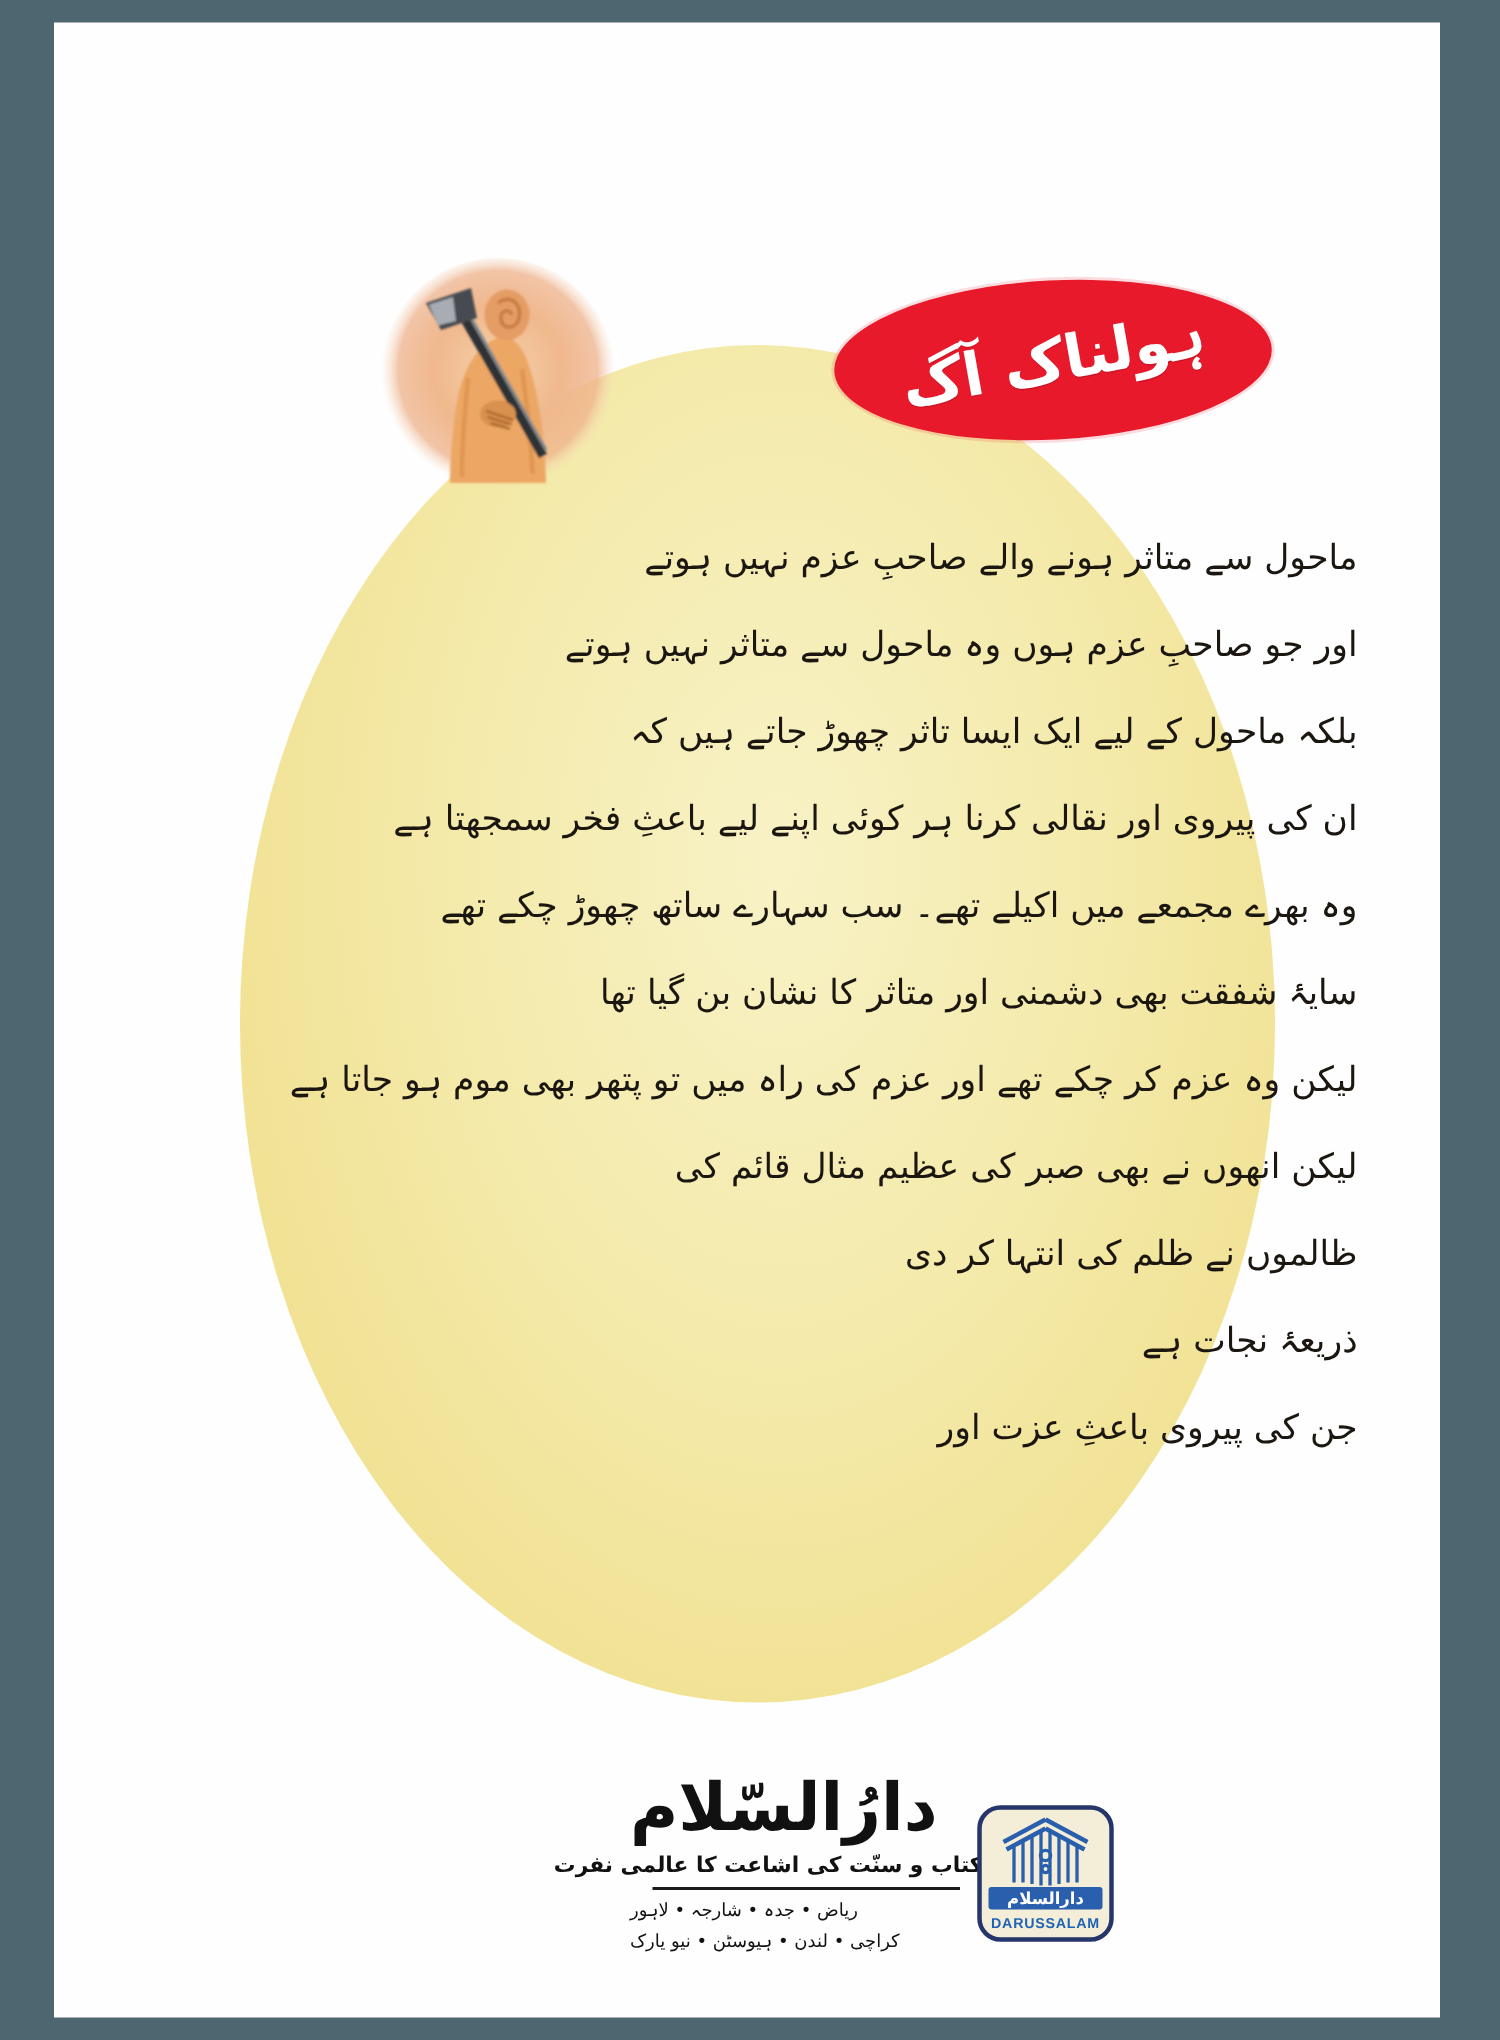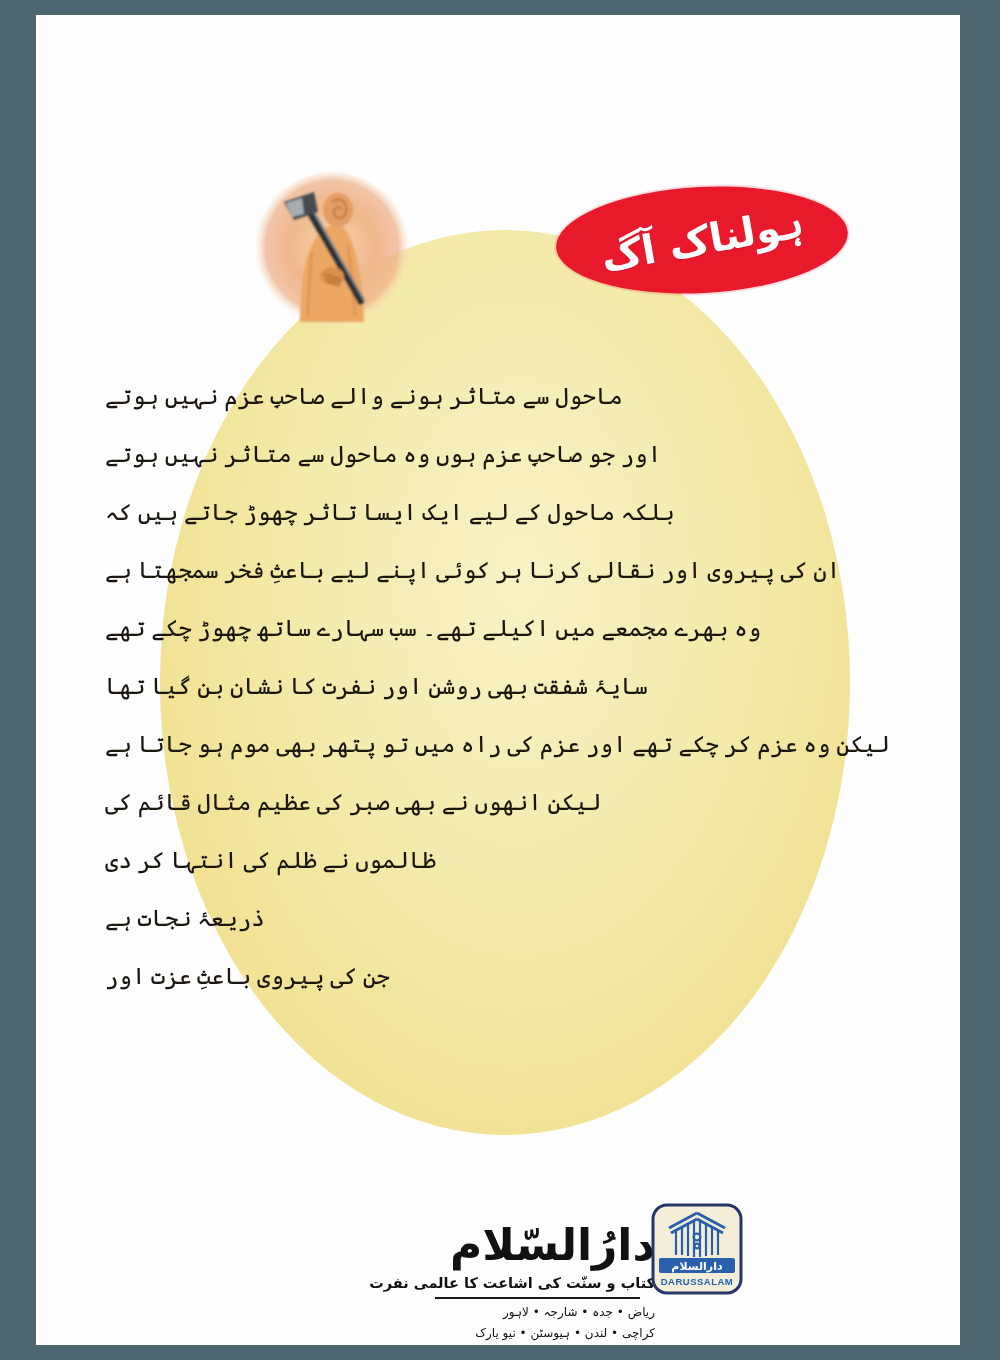--- a/index.html
+++ b/index.html
@@ -33,33 +33,32 @@
     box-shadow:0 0 0 2px rgba(232,25,43,.15);
   }
   .badge .badge-title{
     color:#ffffff;font-size:40px;font-weight:bold;
     transform:rotate(-7deg);
     direction:rtl;white-space:nowrap;
     text-shadow:0 1px 0 rgba(0,0,0,.12);
   }
   
   .lines{
-    position:absolute;left:69px;top:353px;width:800px;
-    text-align:left;
-    font-family:Liberation Serif, serif;
+    position:absolute;left:69px;top:328px;width:800px;
+    text-align:right;
   }
   .syn-line{
     height:58px;line-height:58px;
     font-size:23px;color:#1b1710;
     direction:rtl;white-space:nowrap;
   }
   
   .publisher{
     position:absolute;left:384px;top:1165px;width:235px;
-    text-align:right;color:#111;margin-top:39px;
+    text-align:left;color:#111;
   }
   .pub-name{
     font-size:44px;font-weight:bold;line-height:52px;direction:rtl;white-space:nowrap;
   }
   .pub-tagline{
     font-size:14.5px;font-weight:bold;line-height:20px;direction:rtl;white-space:nowrap;margin-top:2px;
   }
   .pub-divider{
     width:205px;border:none;border-top:2px solid #1a1a1a;margin:4px auto 3px auto;
   }
@@ -118,21 +117,21 @@
   <div class="badge">
     <span class="badge-title">ہولناک آگ</span>
   </div>
 
   <div class="lines">
     <div class="syn-line">ماحول سے متاثر ہونے والے صاحبِ عزم نہیں ہوتے</div>
     <div class="syn-line">اور جو صاحبِ عزم ہوں وہ ماحول سے متاثر نہیں ہوتے</div>
     <div class="syn-line">بلکہ ماحول کے لیے ایک ایسا تاثر چھوڑ جاتے ہیں کہ</div>
     <div class="syn-line">ان کی پیروی اور نقالی کرنا ہر کوئی اپنے لیے باعثِ فخر سمجھتا ہے</div>
     <div class="syn-line">وہ بھرے مجمعے میں اکیلے تھے۔ سب سہارے ساتھ چھوڑ چکے تھے</div>
-    <div class="syn-line">سایۂ شفقت بھی روشن اور نفرت کا نشان بن گیا تھا</div>
+    <div class="syn-line">سایۂ شفقت بھی دشمنی اور متاثر کا نشان بن گیا تھا</div>
     <div class="syn-line">لیکن وہ عزم کر چکے تھے اور عزم کی راہ میں تو پتھر بھی موم ہو جاتا ہے</div>
     <div class="syn-line">لیکن انھوں نے بھی صبر کی عظیم مثال قائم کی</div>
     <div class="syn-line">ظالموں نے ظلم کی انتہا کر دی</div>
     <div class="syn-line">ذریعۂ نجات ہے</div>
     <div class="syn-line">جن کی پیروی باعثِ عزت اور</div>
   </div>
 
   <div class="publisher">
     <div class="pub-name">دارُالسّلام</div>
     <div class="pub-tagline">کتاب و سنّت کی اشاعت کا عالمی نفرت</div>

